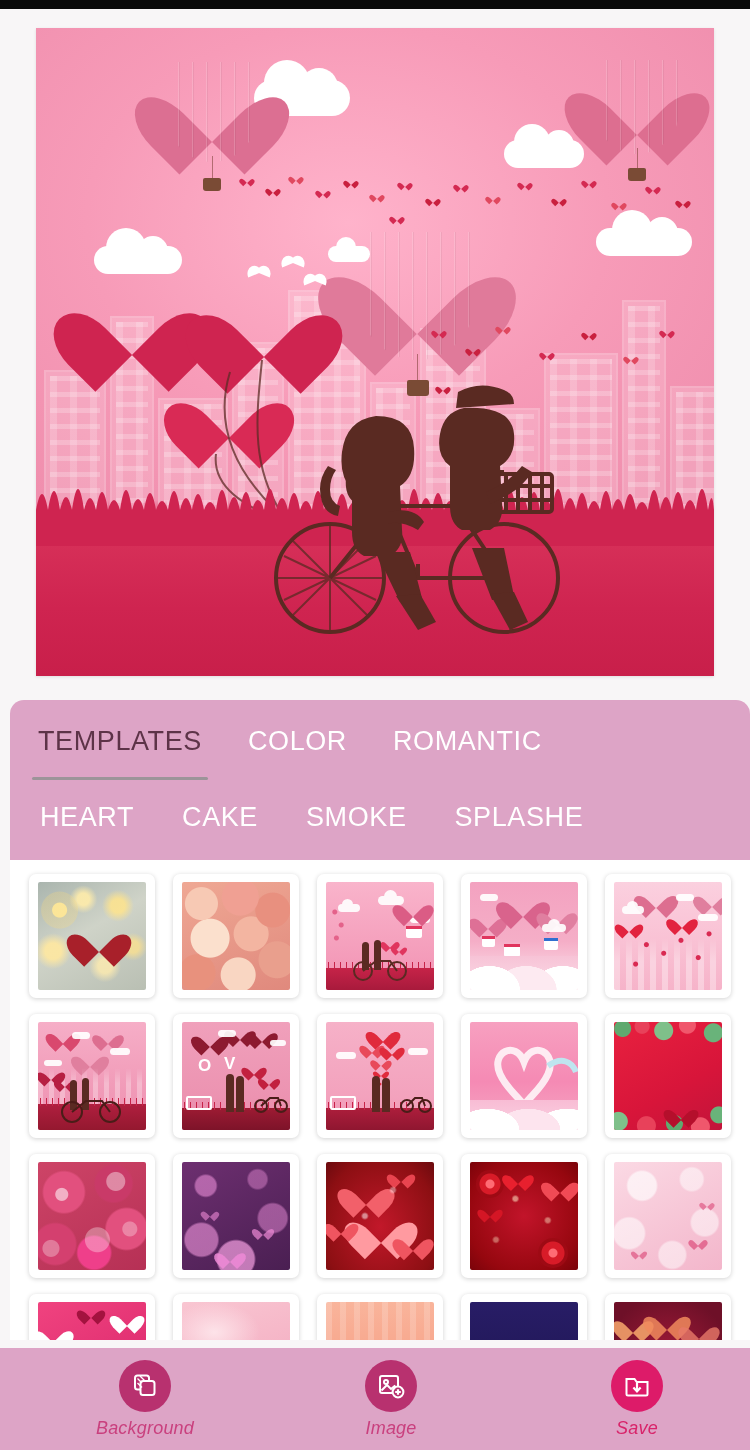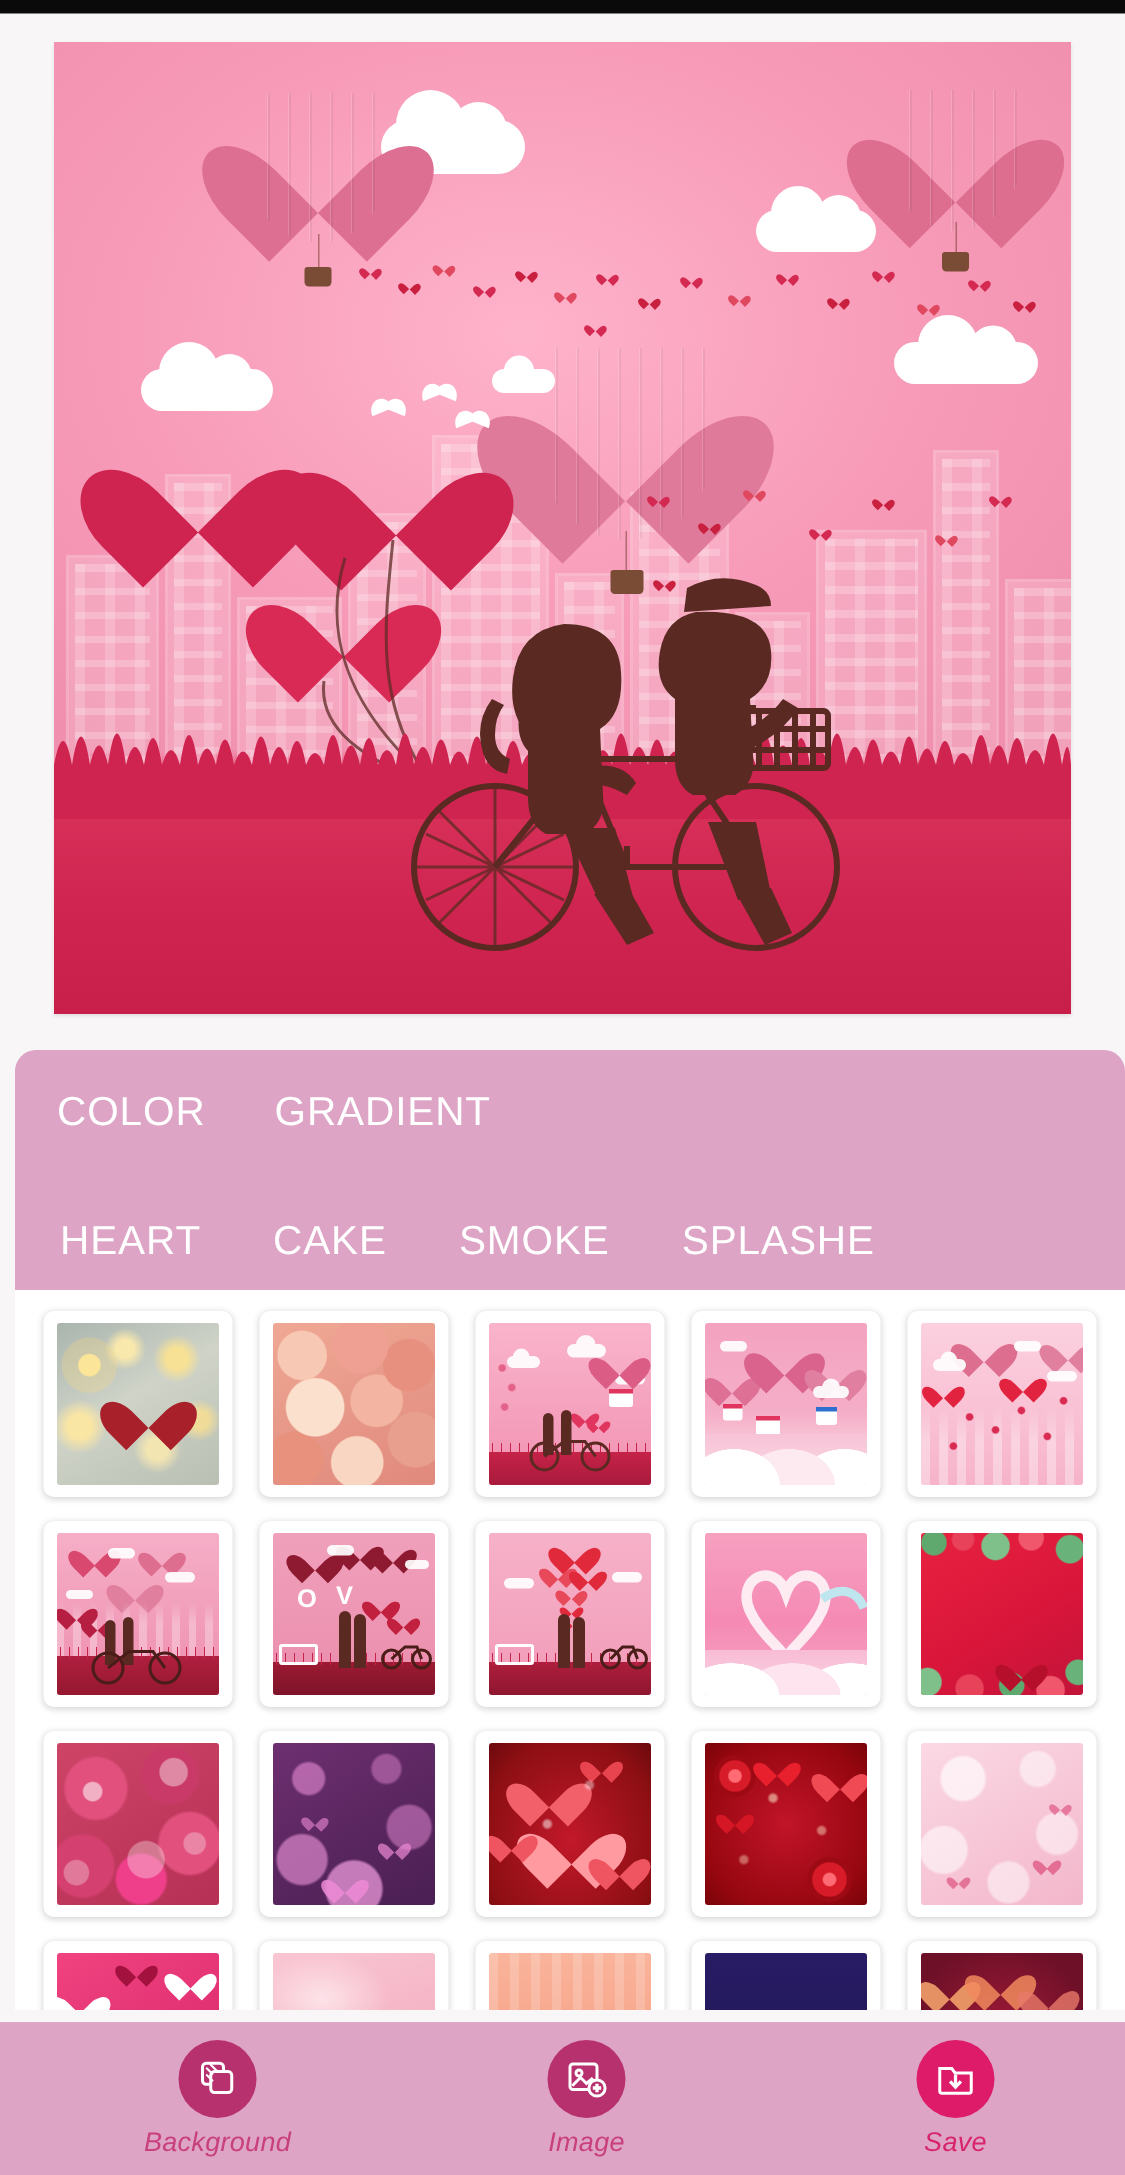--- a/index.html
+++ b/index.html
@@ -86,21 +86,21 @@
   .couple{ position:absolute; left:232px; bottom:30px; width:320px; height:290px; }
 
   
   .tabs-panel{
     position:absolute; left:10px; top:700px; width:740px; height:160px;
     background:#dda4c6; border-radius:14px 14px 0 0;
   }
   .tabrow{ position:absolute; left:0; right:0; display:flex; align-items:center;
            white-space:nowrap; overflow:hidden; }
   .tabrow.primary{ top:0; height:86px; }
-  .tabrow.secondary{ top:92px; height:74px;align-items:center; }
+  .tabrow.secondary{ top:82px; height:74px;align-items:center; }
   .tab{
     font-size:27px; letter-spacing:.6px; color:#ffffff; font-weight:400;
     padding:0 0 4px 0; position:relative; flex:0 0 auto;
   }
   .tabrow.primary .tab{ margin-right:46px; }
   .tabrow.primary .tab:first-child{ margin-left:28px; }
   .tabrow.secondary .tab{ margin-right:48px; }
   .tabrow.secondary .tab:first-child{ margin-left:30px; }
   .tab.active{ color:#5d3348; }
   .tab.active::after{
@@ -377,22 +377,23 @@
         <path d="M190 36 q22 -12 46 -2 q10 4 10 14 l-58 4 Z"></path>
         <path d="M222 148 q30 -12 42 -32 l-10 -6 q-12 16 -36 26 Z"></path>
         <path d="M204 192 l32 0 l10 48 l-22 4 Z"></path>
         <path d="M222 238 l24 -2 l14 30 l-18 8 Z"></path>
       </g>
     </svg>
   </div>
 
   <div class="tabs-panel">
     <div class="tabrow primary">
+      <div class="tab active">TEMPLATES</div>
       <div class="tab">COLOR</div>
-      <div class="tab">GRADIENT</div>
+      <div class="tab">ROMANTIC</div>
 
     </div>
     <div class="tabrow secondary">
       <div class="tab">HEART</div>
       <div class="tab">CAKE</div>
       <div class="tab">SMOKE</div>
       <div class="tab">SPLASHE</div>
     </div>
   </div>
 

